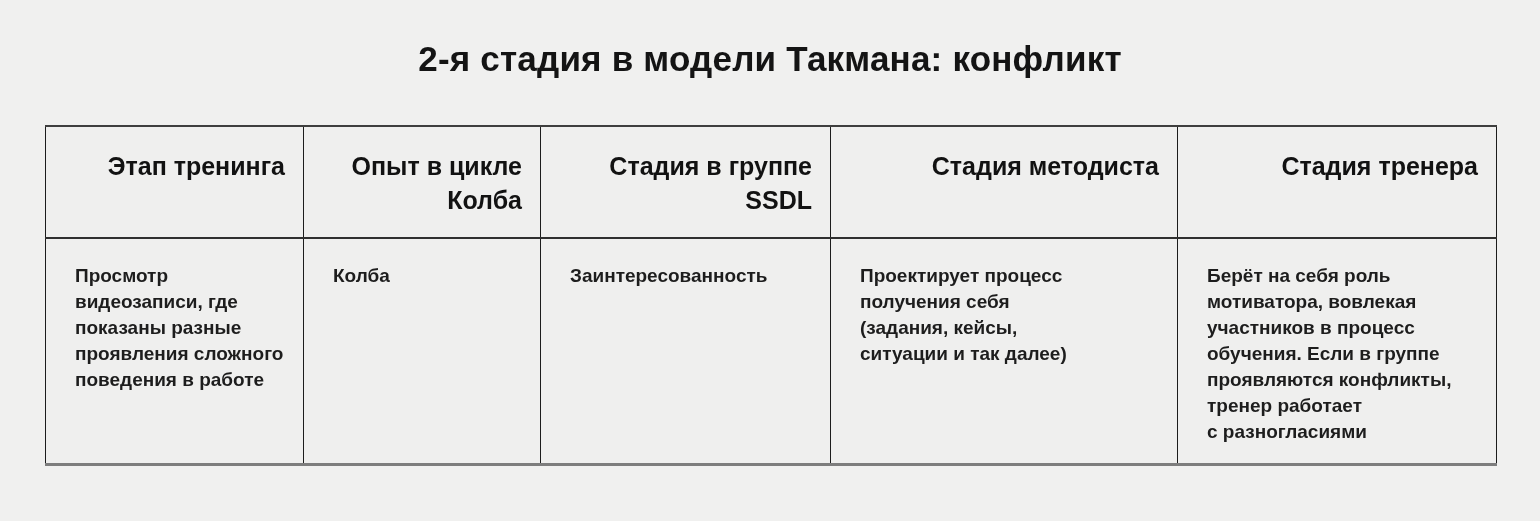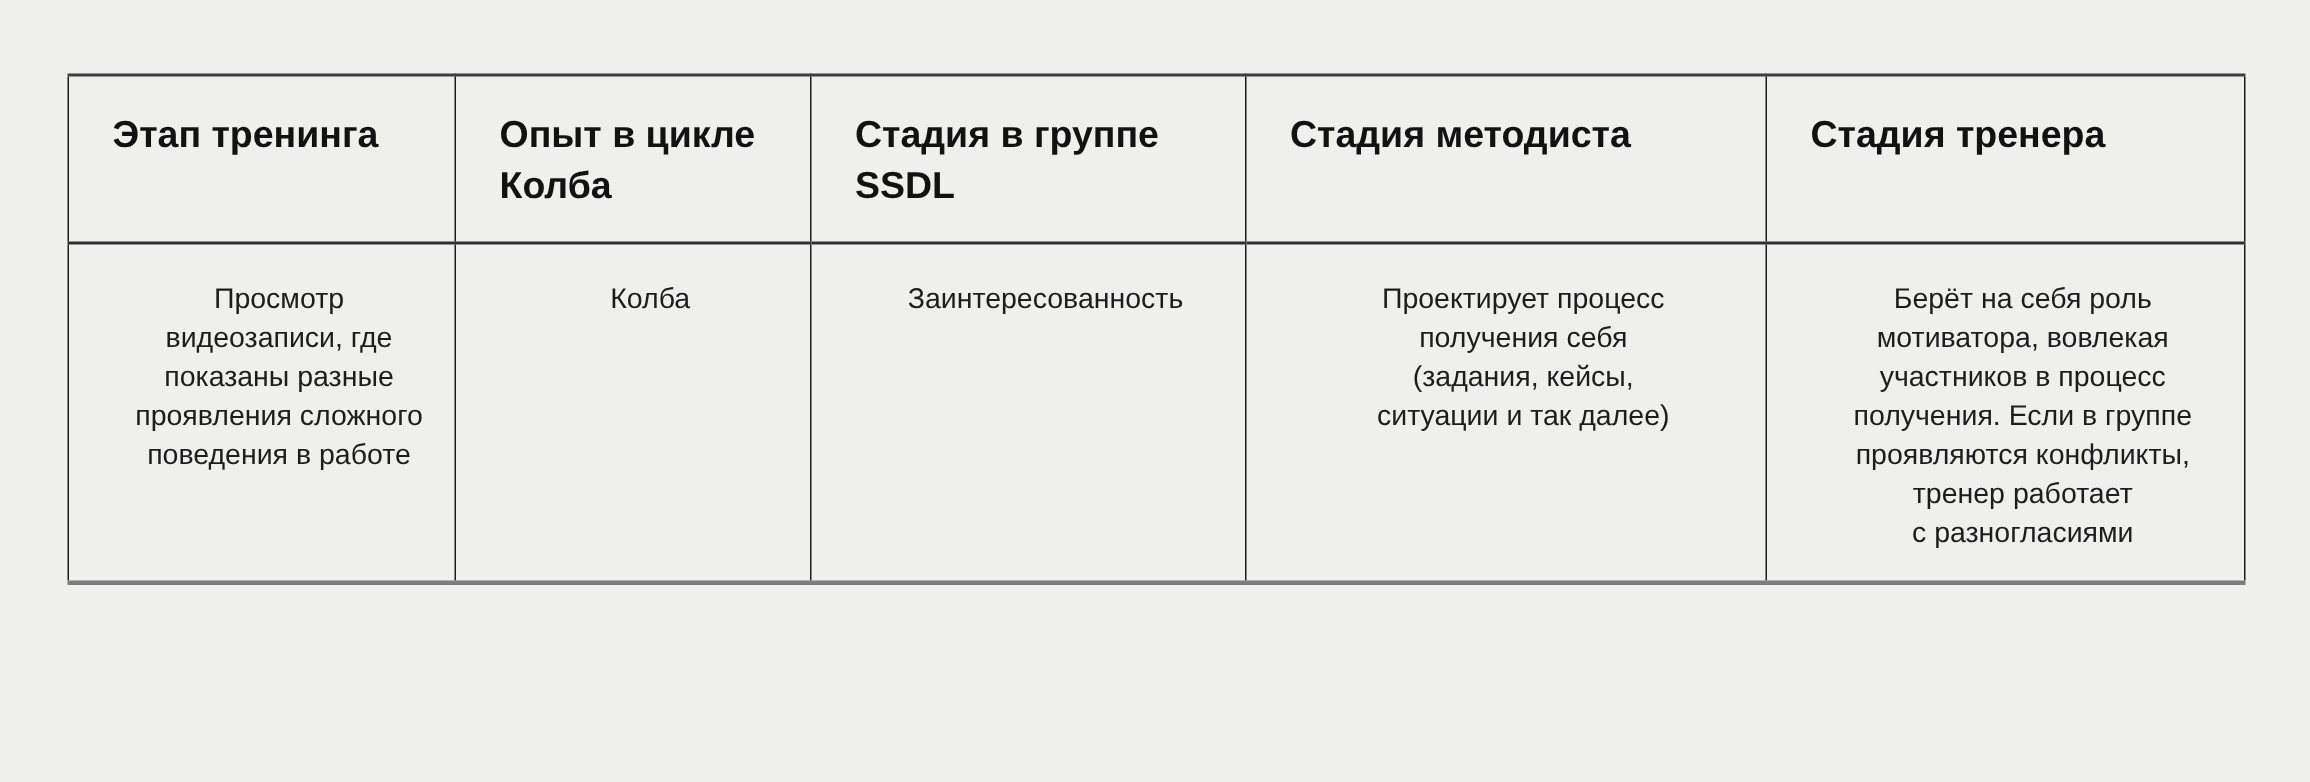--- a/index.html
+++ b/index.html
@@ -37,45 +37,46 @@
     border-top: 2px solid #3e3e3e;
     border-left: 1px solid #1c1c1c;
     border-right: 1px solid #1c1c1c;
     border-bottom: 3px solid #7d7d7d;
   }
   th.hcell {
     border: 1px solid #1c1c1c;
     border-bottom: 2px solid #2f2f2f;
     height: 112px;
     vertical-align: top;
-    text-align: left;
+    text-align: right;
     padding: 22px 18px 0 29px;
     font-size: 25px;
     line-height: 34px;
     font-weight: 700;
     color: #121212;
     white-space: pre-line;
   }
   td.bcell {
     border: 1px solid #1c1c1c;
     height: 225px;
     vertical-align: top;
-    text-align: center;
+    text-align: left;
     padding: 24px 6px 18px 29px;
     font-size: 19px;
     line-height: 26px;
-    font-weight: 400;
+    font-weight: 700;
     color: #1d1d1d;
     white-space: pre-line;
   }
 </style>
 </head>
 <body>
 
 <div>
+  <h1 class="page-title">2-я стадия в модели Такмана: конфликт</h1>
 
   <table class="grid">
     <colgroup>
       <col style="width:258px">
       <col style="width:237px">
       <col style="width:290px">
       <col style="width:347px">
       <col style="width:319px">
     </colgroup>
     <thead>
@@ -98,20 +99,20 @@
 поведения в работе</td>
         <td class="bcell">Колба</td>
         <td class="bcell">Заинтересованность</td>
         <td class="bcell">Проектирует процесс
 получения себя
 (задания, кейсы,
 ситуации и так далее)</td>
         <td class="bcell">Берёт на себя роль
 мотиватора, вовлекая
 участников в процесс
-получения. Если в группе
+обучения. Если в группе
 проявляются конфликты,
 тренер работает
 с разногласиями</td>
       </tr>
     </tbody>
   </table>
 </div>
 
 </body></html>

